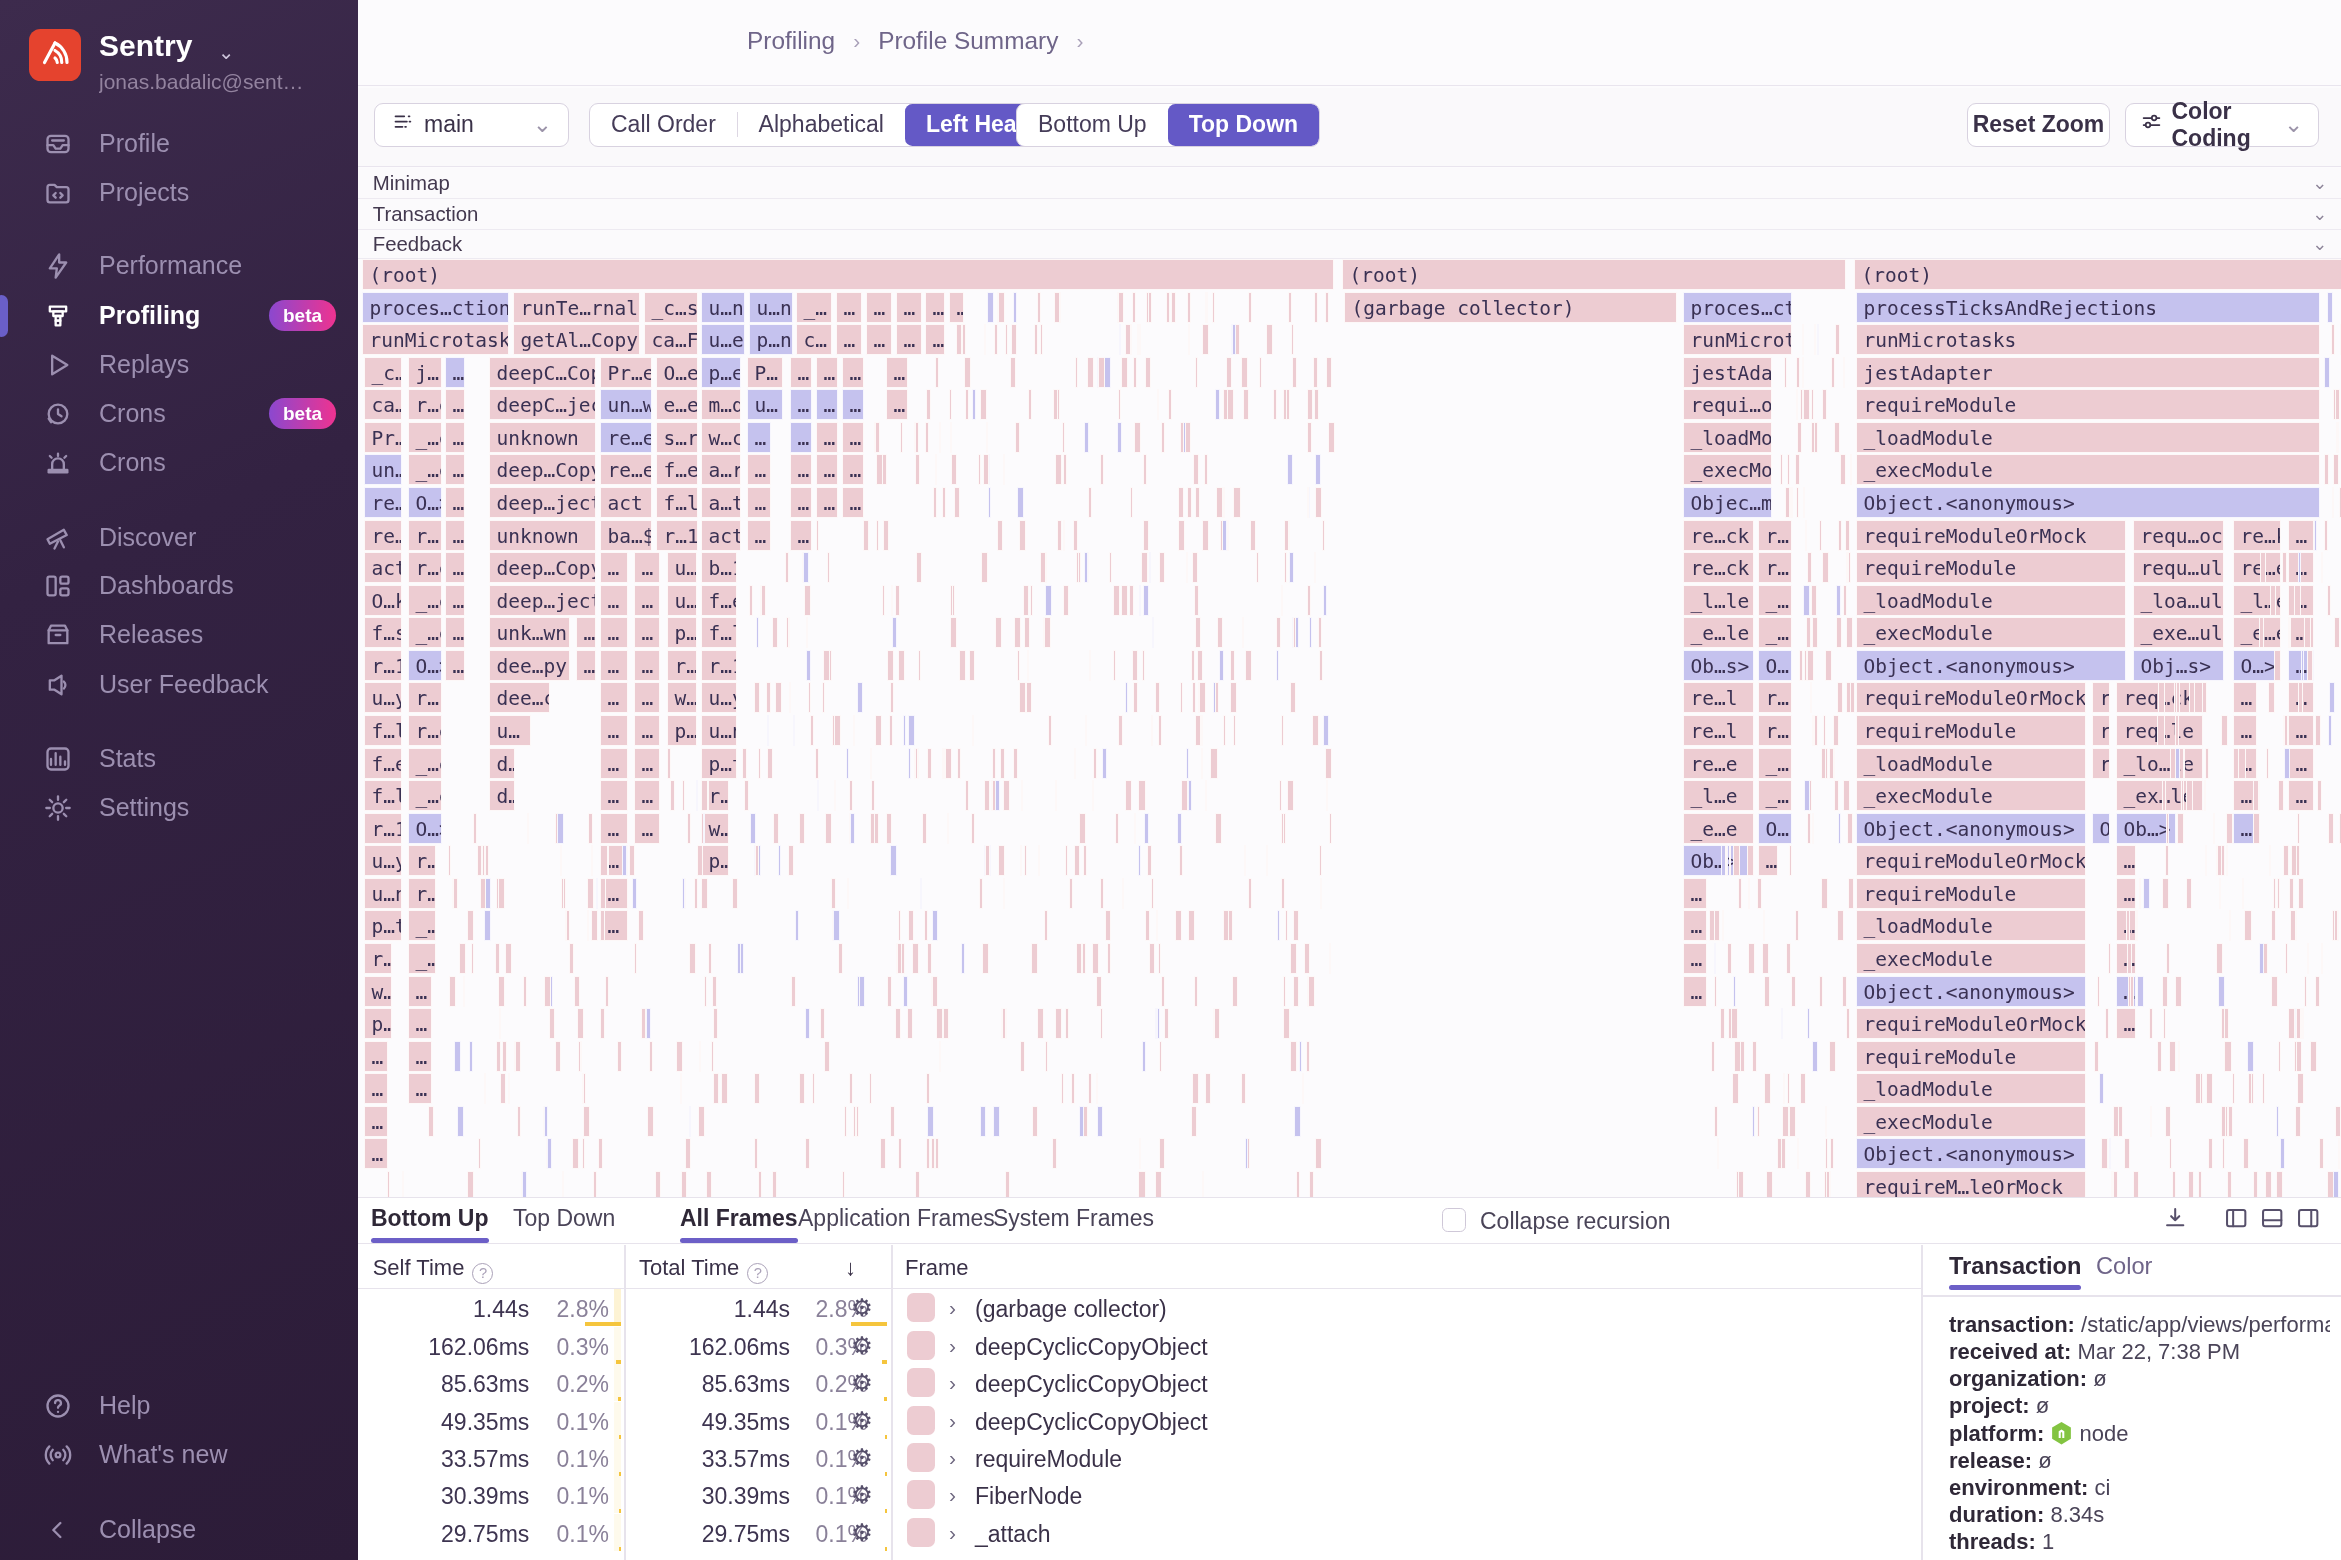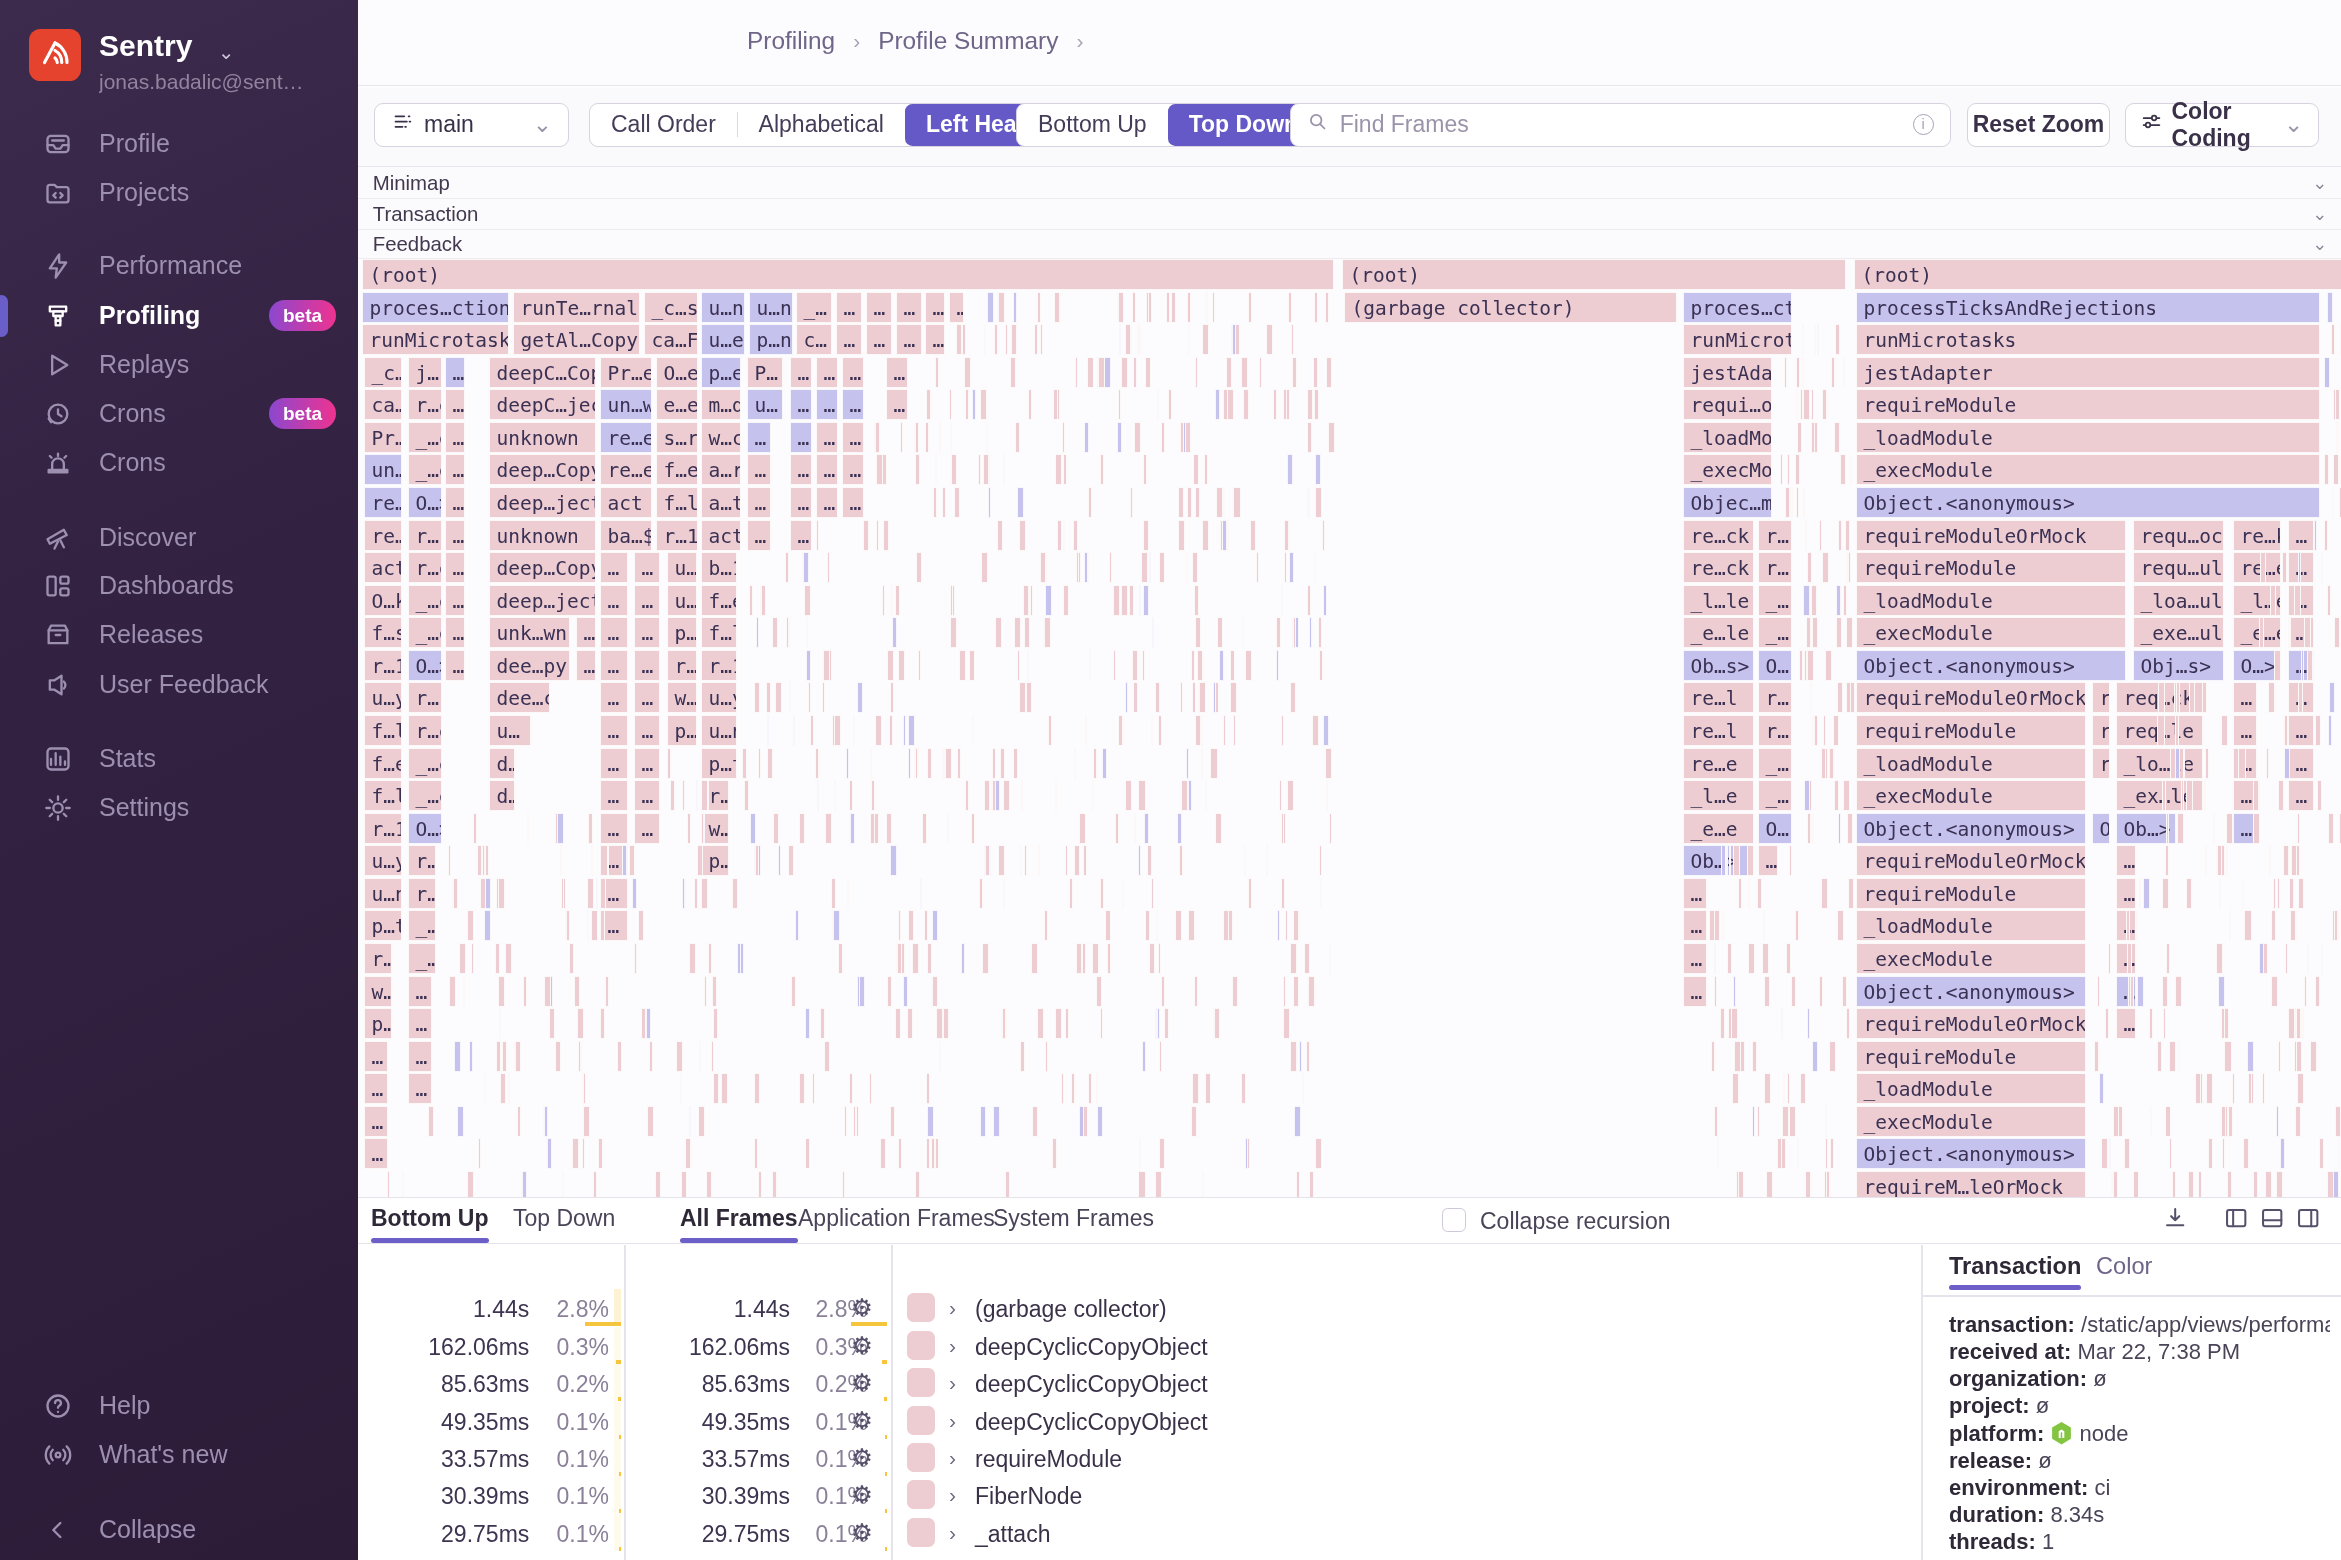--- a/index.html
+++ b/index.html
@@ -282,28 +282,20 @@
     <div class="ctl seg" id="sortSeg" style="left:231px;">
         <span class="seg-item">Call Order</span>
         <span class="seg-div"></span>
         <span class="seg-item">Alphabetical</span>
         <span class="seg-item on">Left Heavy</span>
       </div>
     <div class="ctl seg" id="dirSeg" style="left:658px;">
         <span class="seg-item">Bottom Up</span>
         <span class="seg-item on">Top Down</span>
       </div>
-    <div class="ctl" style="left:932px; width:661px; padding:0 16.3px;">
-      <span class="muted"><svg class="ic" width="21" height="21" viewBox="0 0 24 24">
-            <circle cx="10.5" cy="10.5" r="6"></circle>
-            <path d="M15 15l5 5"></path>
-          </svg></span>
-      <span class="muted" style="margin-left:11.4px;">Find Frames</span>
-      <span style="margin-left:auto;" class="qicon">i</span>
-    </div>
     <div class="ctl" style="left:1609px; width:143px; justify-content:center; font-weight:bold;">Reset Zoom</div>
     <div class="ctl" style="left:1767px; width:194px; padding:0 14.7px; justify-content:space-between; font-weight:bold;">
       <span style="display:flex;align-items:center;gap:9.8px;">
         <span><svg class="ic" width="21" height="21" viewBox="0 0 24 24">
               <path d="M3 8h18M3 16h18"></path>
               <circle cx="15" cy="8" r="2.6" fill="#fff"></circle>
               <circle cx="8" cy="16" r="2.6" fill="#fff"></circle>
             </svg></span>
         <span>Color Coding</span>
       </span>
@@ -1604,20 +1596,26 @@
             <rect x="3" y="4" width="18" height="16" rx="2"></rect>
             <path d="M15 4v16"></path>
           </svg></span>
     <span class="btab on" style="left: 13px;">Bottom Up</span>
         <span class="btab" style="left: 155px;">Top Down</span>
         <span class="btab on" style="left: 322px;">All Frames</span>
         <span class="btab" style="left: 440px;">Application Frames</span>
         <span class="btab" style="left: 635px;">System Frames</span>
       </div>
 
+    <div id="tblhead">
+      <span style="position:absolute;left:14.7px;top:9.8px;"><span>Self Time</span><span class="qicon">?</span></span>
+      <span style="position:absolute;left:281px;top:9.8px;"><span>Total Time</span><span class="qicon">?</span></span>
+      <span style="position:absolute;left:487px;top:9.8px;color:#3a3148;">↓</span>
+      <span style="position:absolute;left:547px;top:9.8px;">Frame</span>
+    </div>
     <div class="vline" style="left:266px;"></div>
     <div class="vline" style="left:533px;"></div>
     <div class="vline" style="left:1563px;"></div>
     <div id="tblrows">
         <div class="trow" style="top:91px;">
           <span class="tval" style="left:16.3px;width:155px;top:6.5px;">1.44s</span>
           <span class="tpct" style="left:187px;width:64px;top:6.5px;">2.8%</span>
           <span class="ybar" style="left:256px;top:0;height:37px;opacity:1;"></span>
           <span class="ytick" style="left:227px;top:33px;width:36px;"></span>
           <span class="tval" style="left:277px;width:155px;top:6.5px;">1.44s</span>

